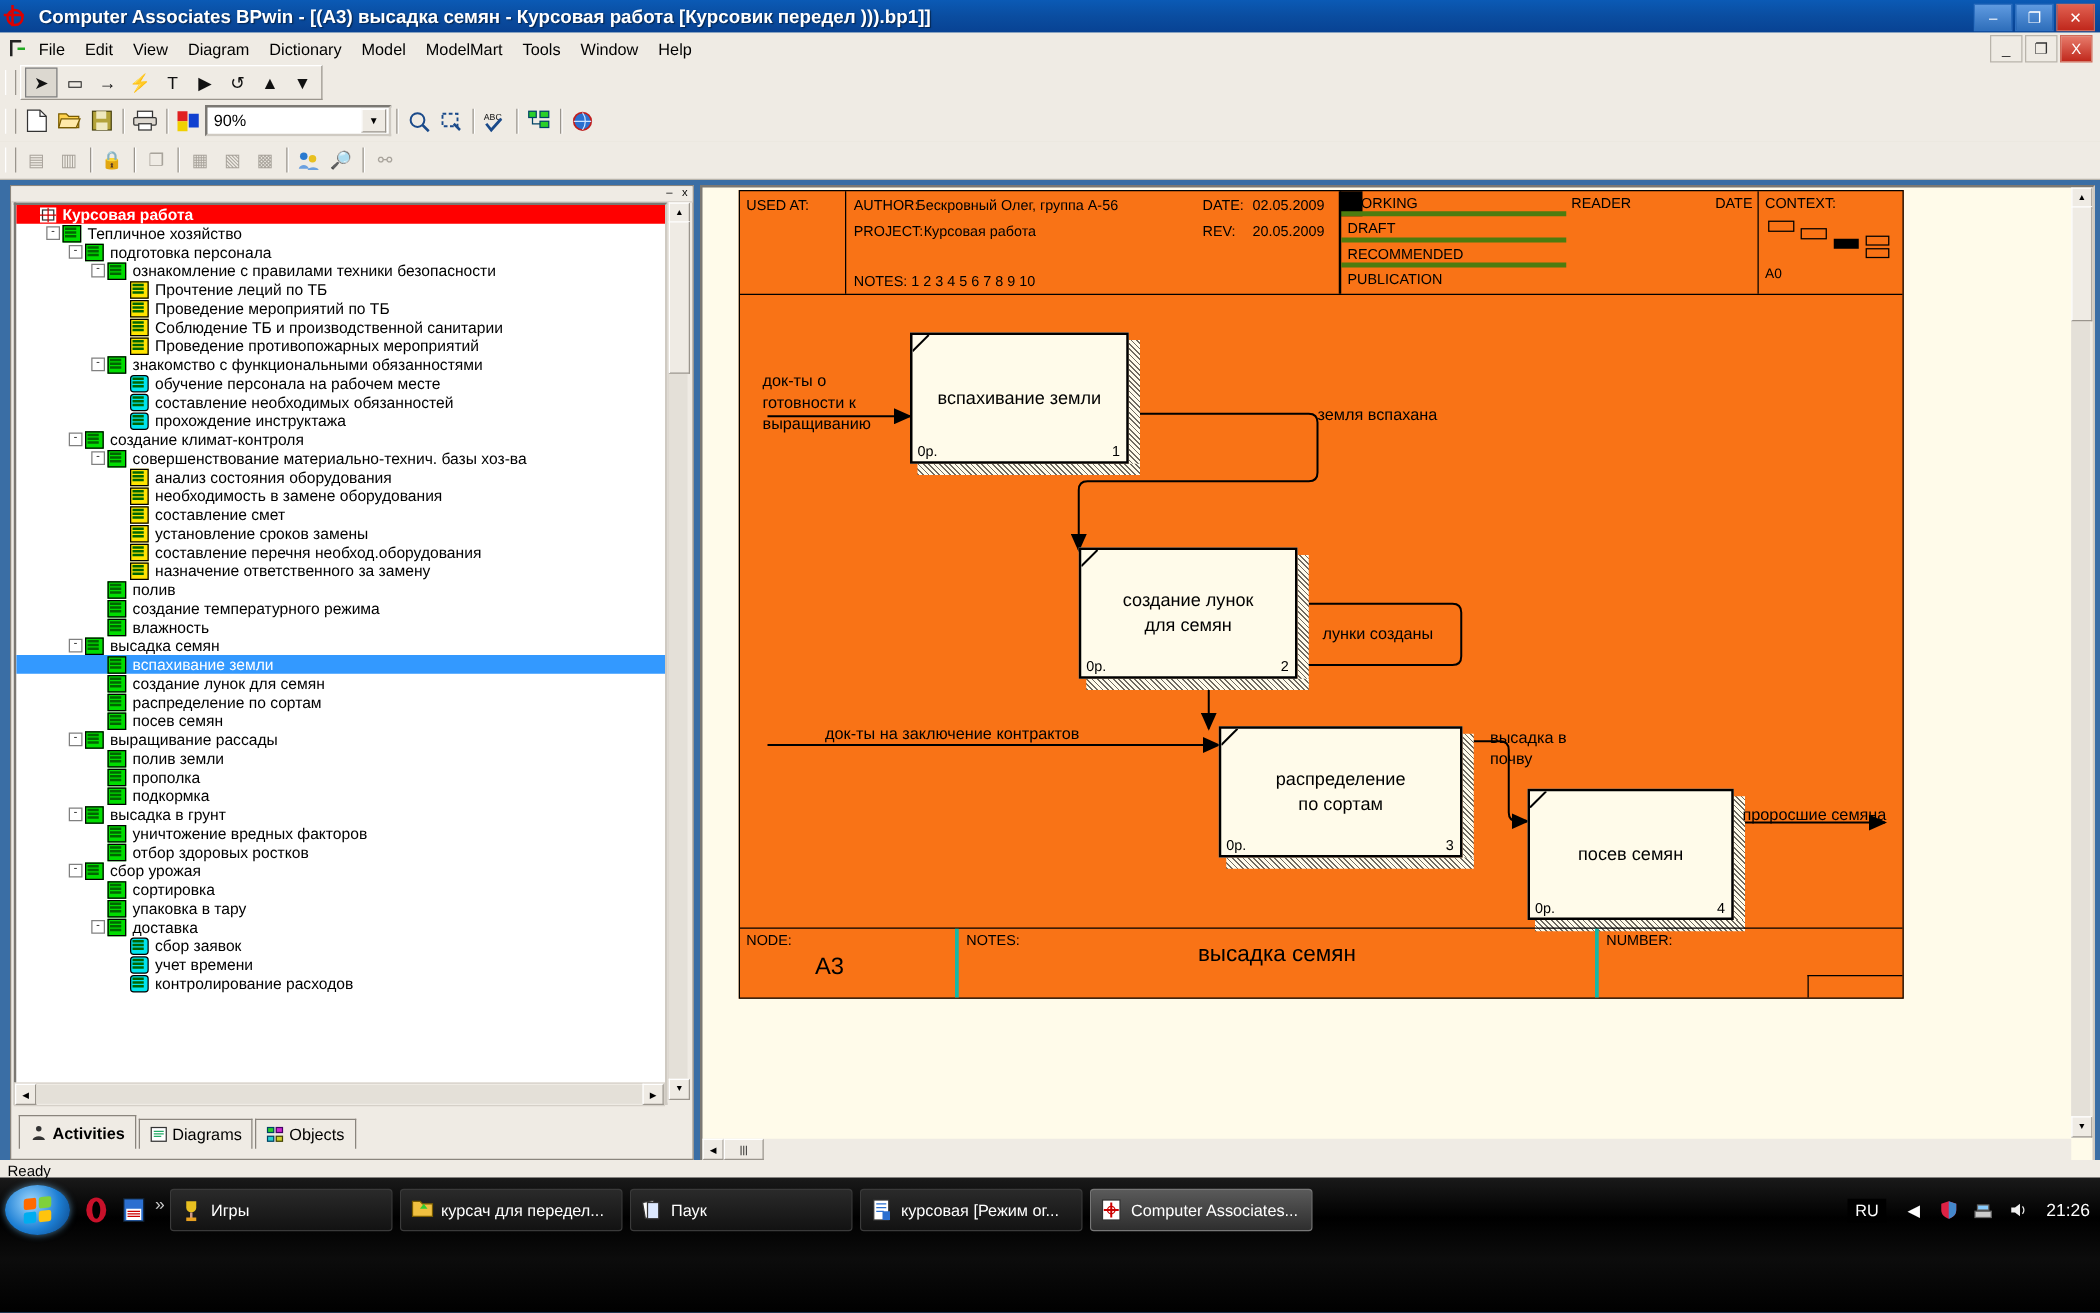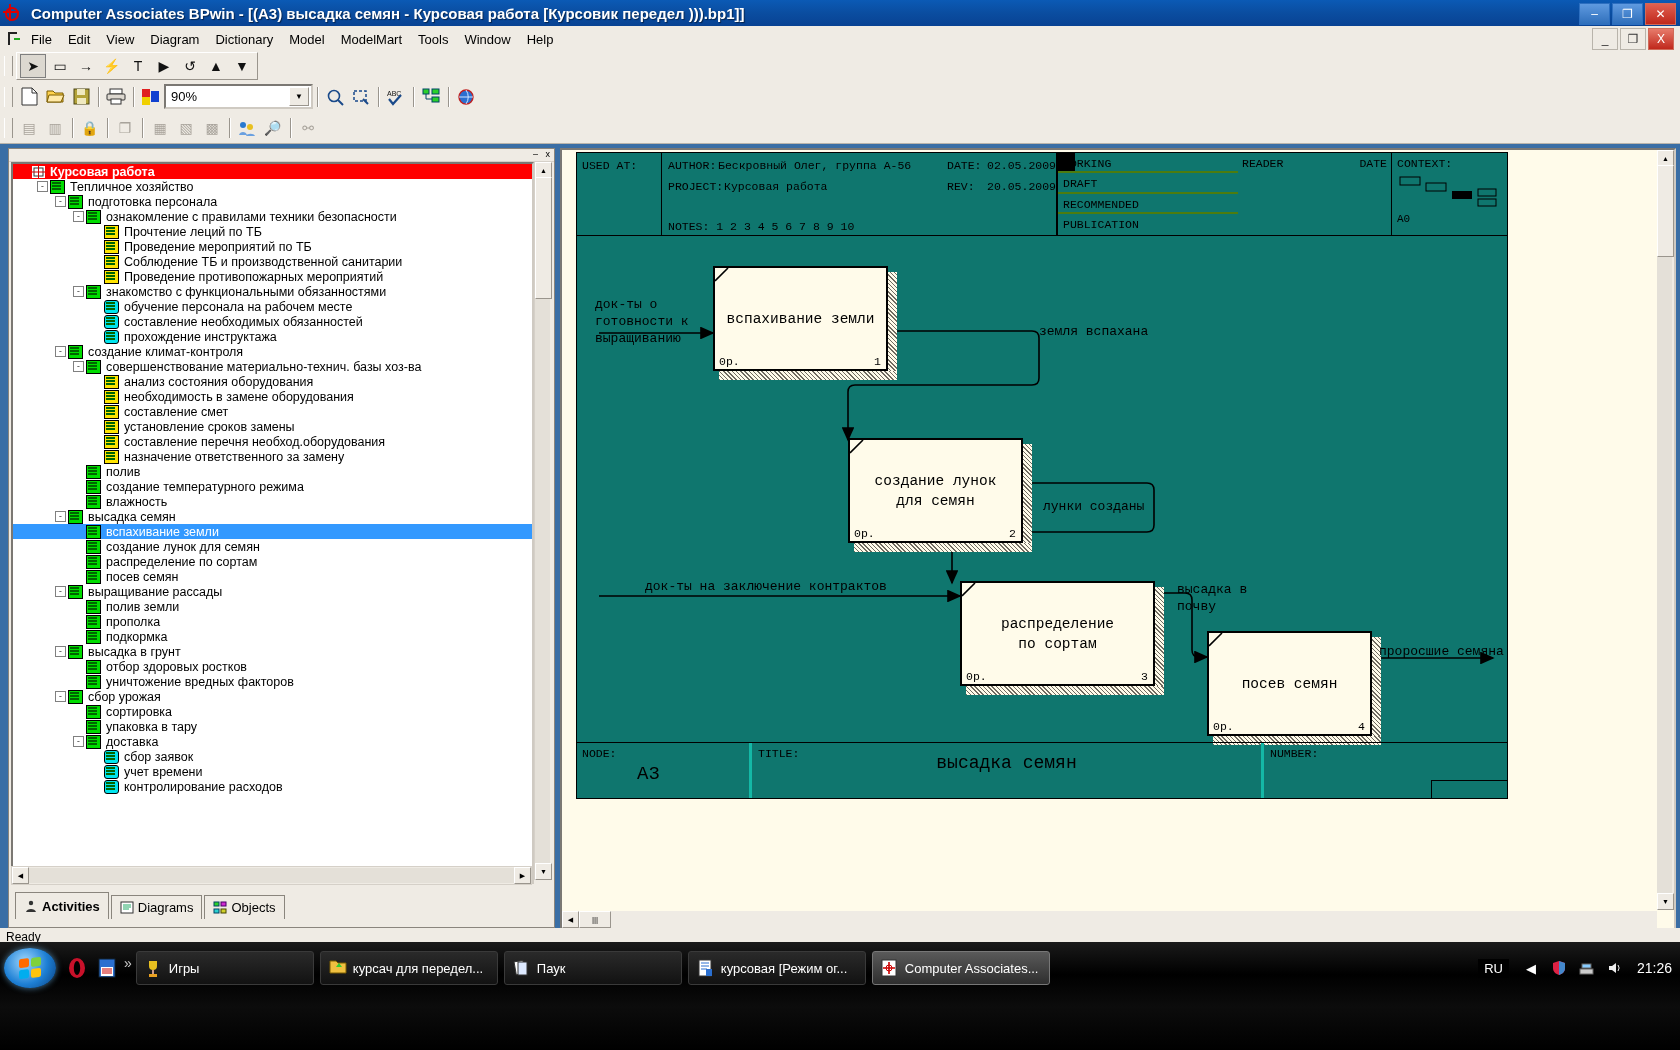--- a/index.html
+++ b/index.html
@@ -107,25 +107,25 @@
      background:#efebe4;border:1px solid #8a857d;border-bottom:none;margin-right:2px;}
   .etab.active{font-weight:bold;height:26px;background:#efebe4;}
   .etab .ei{width:14px;height:13px;margin-right:4px;position:relative;}
 
   
   .diagwrap{
     position:absolute;left:560px;top:148px;width:1112px;height:778px;
     background:#fffbea;border:2px inset #cfcac2;overflow:hidden;
   }
   .sheet{position:absolute;left:14px;top:2px;width:934px;height:648px;}
-  .frame{position:absolute;left:0;top:0;width:930px;height:645px;border:1px solid #000;background:#0f766e;font-family:Liberation Mono, monospace;}
+  .frame{position:absolute;left:15px;top:0;width:930px;height:645px;border:1px solid #000;background:#f97316;}
   .hdr{position:absolute;left:0;top:0;width:930px;height:82px;border-bottom:1px solid #000;}
   .hdr-c{position:absolute;top:0;height:82px;border-right:1px solid #000;box-sizing:border-box;}
   .lbl{font-size:11.5px;color:#000;position:absolute;white-space:nowrap;}
-  .statrow{position:absolute;left:0;border-bottom:2px solid #4d7c0f;box-sizing:border-box;}
+  .statrow{position:absolute;left:0;border-bottom:4px solid #4d7c0f;box-sizing:border-box;}
   .blackbox{position:absolute;background:#000;}
   .ftr{position:absolute;left:0;bottom:0;width:930px;height:55px;border-top:1px solid #000;}
   .ftr-c{position:absolute;top:0;height:55px;border-right:3px solid #14b8a6;box-sizing:border-box;}
 
   
   .abox{position:absolute;border:2px solid #000;background:#fffbea;box-sizing:border-box;}
   .abox .corner{position:absolute;left:0;top:0;width:14px;height:14px;overflow:hidden;}
   .abox .corner svg{display:block;}
   .abox .t{position:absolute;left:0;right:0;top:50%;transform:translateY(-50%);
      text-align:center;font-size:14.5px;color:#000;line-height:20px;}
@@ -671,31 +671,31 @@
         <span class="tlabel">высадка в грунт</span>
       </div>
       <div class="trow">
         <span class="tindent" style="width: 60px;"></span>
         <span class="pm hidden"></span>
         <span class="ticon green">
           <i style="left:1px;top:1px;width:9px;height:2px;"></i>
           <i style="left:1px;top:4px;width:9px;height:2px;"></i>
           <i style="left:1px;top:7px;width:9px;height:2px;"></i>
         </span>
+        <span class="tlabel">уничтожение вредных  факторов</span>
+      </div>
+      <div class="trow">
+        <span class="tindent" style="width: 60px;"></span>
+        <span class="pm hidden"></span>
+        <span class="ticon green">
+          <i style="left:1px;top:1px;width:9px;height:2px;"></i>
+          <i style="left:1px;top:4px;width:9px;height:2px;"></i>
+          <i style="left:1px;top:7px;width:9px;height:2px;"></i>
+        </span>
         <span class="tlabel">отбор здоровых ростков</span>
-      </div>
-      <div class="trow">
-        <span class="tindent" style="width: 60px;"></span>
-        <span class="pm hidden"></span>
-        <span class="ticon green">
-          <i style="left:1px;top:1px;width:9px;height:2px;"></i>
-          <i style="left:1px;top:4px;width:9px;height:2px;"></i>
-          <i style="left:1px;top:7px;width:9px;height:2px;"></i>
-        </span>
-        <span class="tlabel">уничтожение вредных  факторов</span>
       </div>
       <div class="trow">
         <span class="tindent" style="width: 42px;"></span>
         <span class="pm">-</span>
         <span class="ticon green">
           <i style="left:1px;top:1px;width:9px;height:2px;"></i>
           <i style="left:1px;top:4px;width:9px;height:2px;"></i>
           <i style="left:1px;top:7px;width:9px;height:2px;"></i>
         </span>
         <span class="tlabel">сбор урожая</span>
@@ -935,21 +935,21 @@
       <div class="arrowlbl" style="left:68px;top:425px;">док-ты на заключение контрактов</div>
       <div class="arrowlbl" style="left:600px;top:428px;">высадка в<br>почву</div>
       <div class="arrowlbl" style="left:802px;top:490px;">проросшие семяна</div>
 
       <div class="ftr">
         <div class="ftr-c" style="left:0;width:175px;">
           <span class="lbl" style="left:5px;top:4px;">NODE:</span>
           <span style="position:absolute;left:60px;top:20px;font-size:19px;">А3</span>
         </div>
         <div class="ftr-c" style="left:175px;width:512px;">
-          <span class="lbl" style="left:6px;top:4px;">TITLE:</span>
+          <span class="lbl" style="left:6px;top:4px;">NOTES:</span>
           <span style="position:absolute;left:0;right:0;top:10px;text-align:center;font-size:18px;">высадка семян</span>
         </div>
         <div class="ftr-c" style="left:687px;width:243px;border-right:none;">
           <span class="lbl" style="left:6px;top:4px;">NUMBER:</span>
           <div style="position:absolute;right:0;bottom:0;width:75px;height:17px;border:1px solid #000;border-right:none;border-bottom:none;"></div>
         </div>
       </div>
 
     </div>
   </div>

